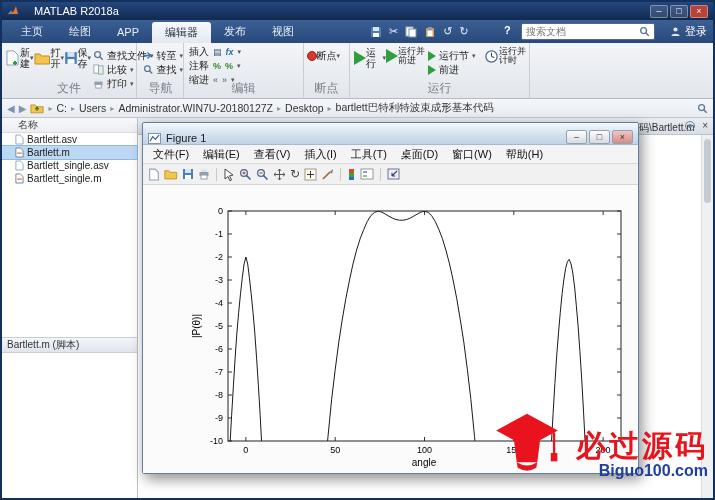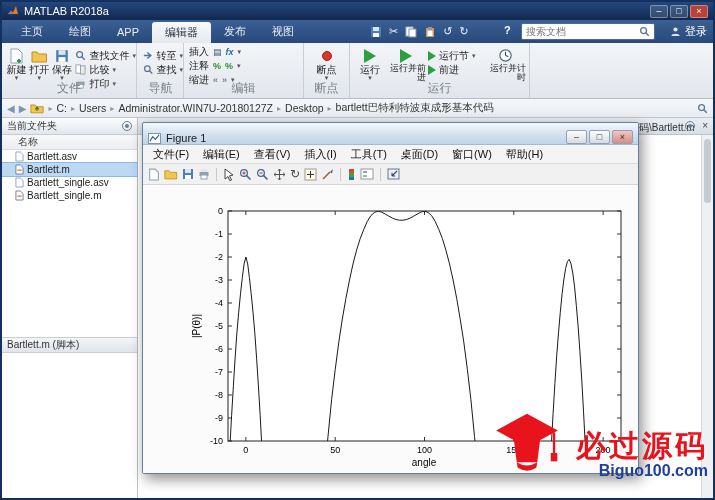--- a/index.html
+++ b/index.html
@@ -2,21 +2,21 @@
 <html><head>
 <meta charset="utf-8">
 <style>
   * { margin:0; padding:0; box-sizing:border-box; }
   html,body { width:715px; height:500px; font-family:"Liberation Sans","DejaVu Sans",sans-serif; }
   .window { position:relative; width:715px; height:500px; border:2px solid #14305c; background:#e8ebef; overflow:hidden; }
 
   
   .titlebar { position:absolute; left:0; top:0; right:0; height:18px;
     background:linear-gradient(#24477e,#11294f); color:#fff; font-size:11px;
-    display:flex; align-items:center; padding:0 5px; gap:5px; }
+    display:flex; align-items:center; padding:0 5px; gap:15px; }
   .winbtns { margin-left:auto; display:flex; gap:2px; }
   .wbtn { width:18px; height:13px; display:flex; align-items:center; justify-content:center;
     font-size:9px; line-height:9px; color:#fff; background:rgba(255,255,255,.14);
     border:1px solid rgba(255,255,255,.35); border-radius:2px; cursor:default; }
   .wbtn.close { background:#b8433a; }
 
   
   .tabrow { position:absolute; left:0; top:18px; right:0; height:23px;
     background:linear-gradient(#3c5f94,#27497b); }
   .tabs { display:flex; height:100%; padding-left:6px; }
@@ -34,22 +34,22 @@
     background:transparent; font-family:inherit; min-width:0; }
   .login { position:absolute; right:6px; top:4px; display:flex; align-items:center; gap:4px;
     color:#fff; font-size:11px; }
 
   
   .ribbon { position:absolute; left:0; top:41px; right:0; height:56px;
     background:linear-gradient(#f3f5f8,#e2e6ec); border-bottom:1px solid #b6bcc4; }
   .rgroup { position:absolute; top:0; bottom:0; border-right:1px solid #c9ced5; padding-top:2px; }
   .glabel { position:absolute; bottom:1px; left:0; right:0; text-align:center; font-size:12px; color:#78808a; }
   .bigrow { display:flex; align-items:flex-start; }
-  .bbtn { display:flex; flex-direction:column; align-items:center; width:30px; font-size:10px;
-    color:#222; padding-top:2px; line-height:11px; text-align:right; }
+  .bbtn { display:flex; align-items:center; width:30px; font-size:10px;
+    color:#222; padding-top:2px; line-height:11px; text-align:left; }
   .bbtn .icn { height:17px; display:flex; align-items:center; justify-content:center; }
   .wrap2 { font-size:9px; line-height:9px; }
   .dd { font-size:7px; color:#555; line-height:6px; }
   .scol { display:flex; flex-direction:column; gap:1px; margin-left:2px; padding-top:4px; }
   .sbtn { display:flex; align-items:center; gap:3px; font-size:10px; height:13px; color:#222; white-space:nowrap; }
   .erow { display:flex; align-items:center; gap:4px; font-size:10px; height:14px; padding-left:5px; color:#222; }
   .mini { font-size:9px; color:#3a5a7a; }
   .fxm { font-style:italic; color:#2d6da8; font-weight:bold; }
   .pct { color:#2e8b2e; font-weight:bold; }
   .tri-big { width:0; height:0; border-left:12px solid #2f9e3f; border-top:7px solid transparent; border-bottom:7px solid transparent; }
@@ -361,26 +361,20 @@
     <span>Desktop</span>
     <span class="csep">▸</span>
     <span>bartlett巴特利特波束成形基本代码</span>
     <svg width="11" height="11" viewBox="0 0 12 12" style="margin-left:auto">
       <circle cx="5" cy="5" r="3.2" fill="none" stroke="#5b7693" stroke-width="1.4"></circle>
         <line x1="7.4" y1="7.4" x2="10.6" y2="10.6" stroke="#5b7693" stroke-width="1.6"></line>
     </svg>
   </div>
 
   <div class="sidebar">
-    <div class="panel-header">
-      <span>当前文件夹</span>
-      <span class="circlebtn" style="margin-left:auto">
-          <i></i>
-        </span>
-    </div>
     <div class="col-header">
       <span>名称</span>
     </div>
     <div class="filerow">
       <svg width="9" height="11" viewBox="0 0 10 12">
           <path d="M1 1 h5 l3 3 v7 h-8 z" fill="#fff" stroke="#8fa2b4"></path>
         </svg>
       <span>Bartlett.asv</span>
     </div>
     <div class="filerow sel">

